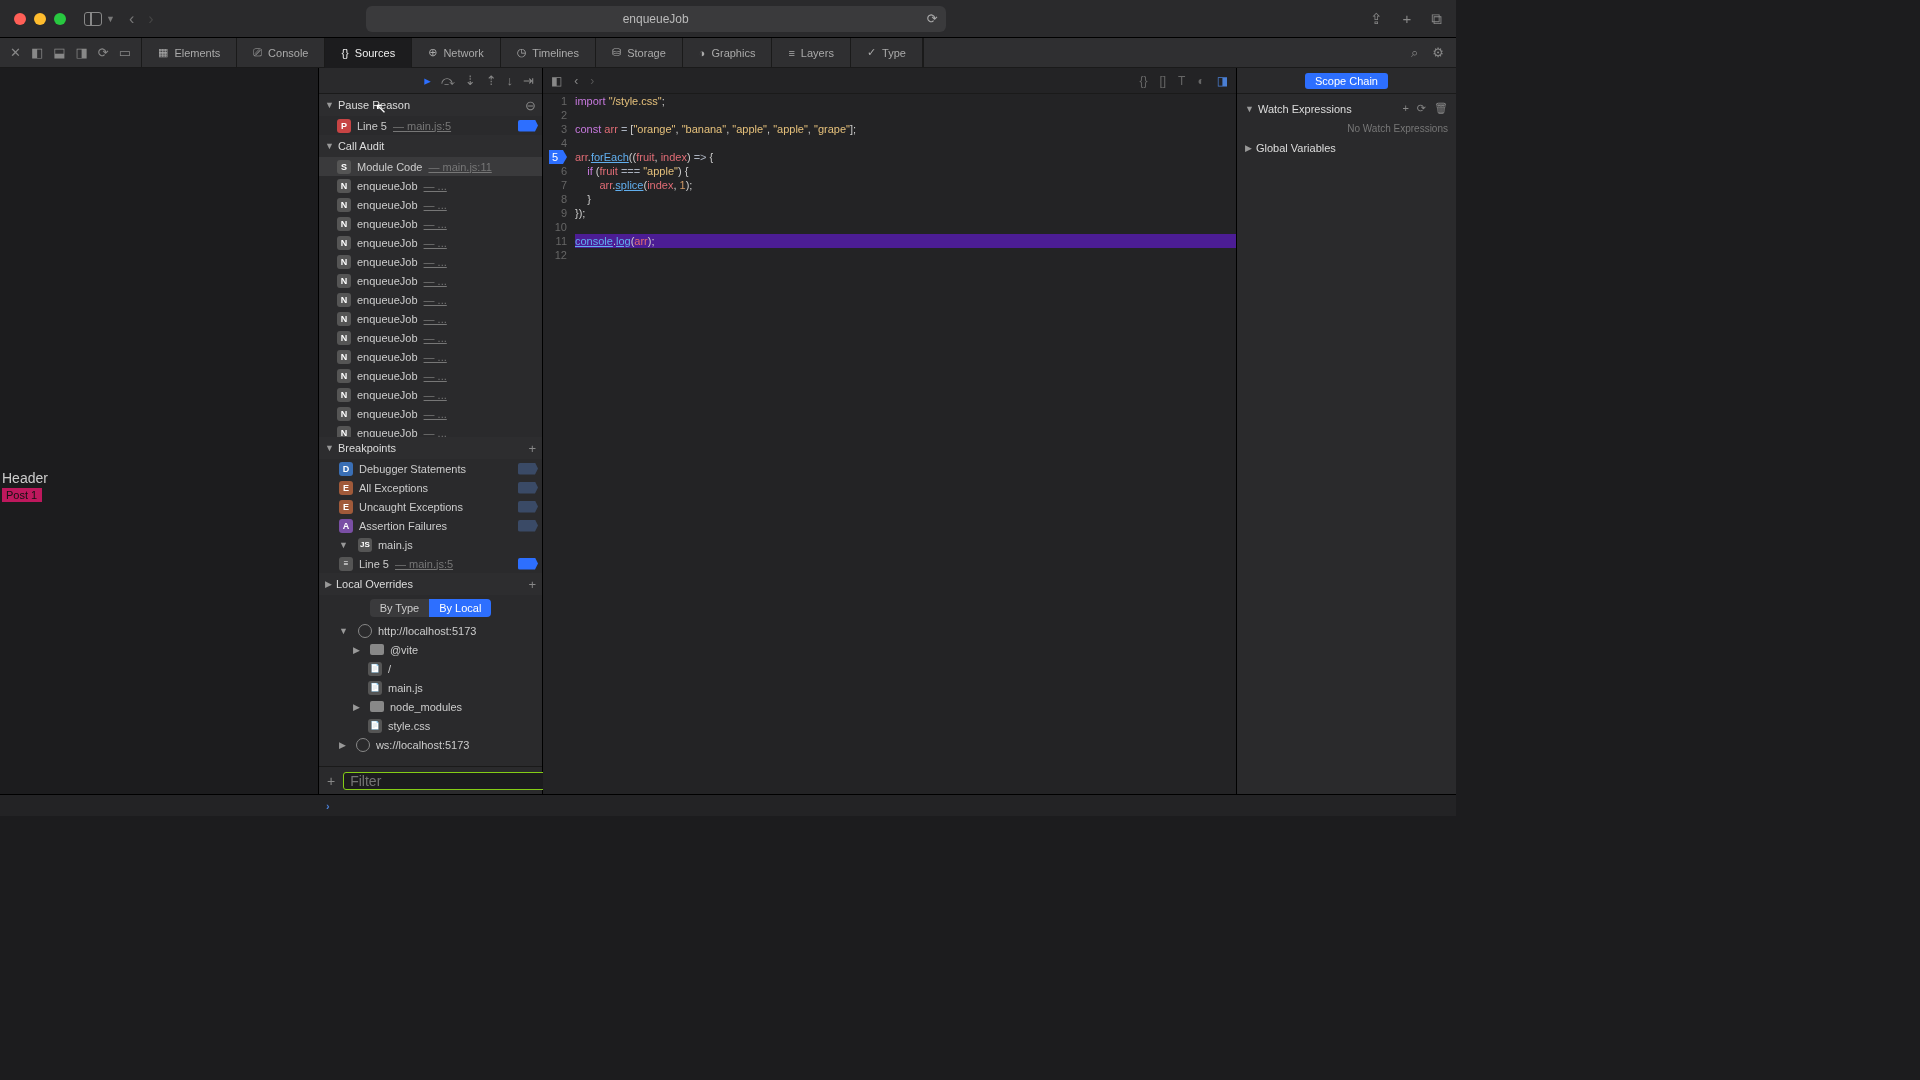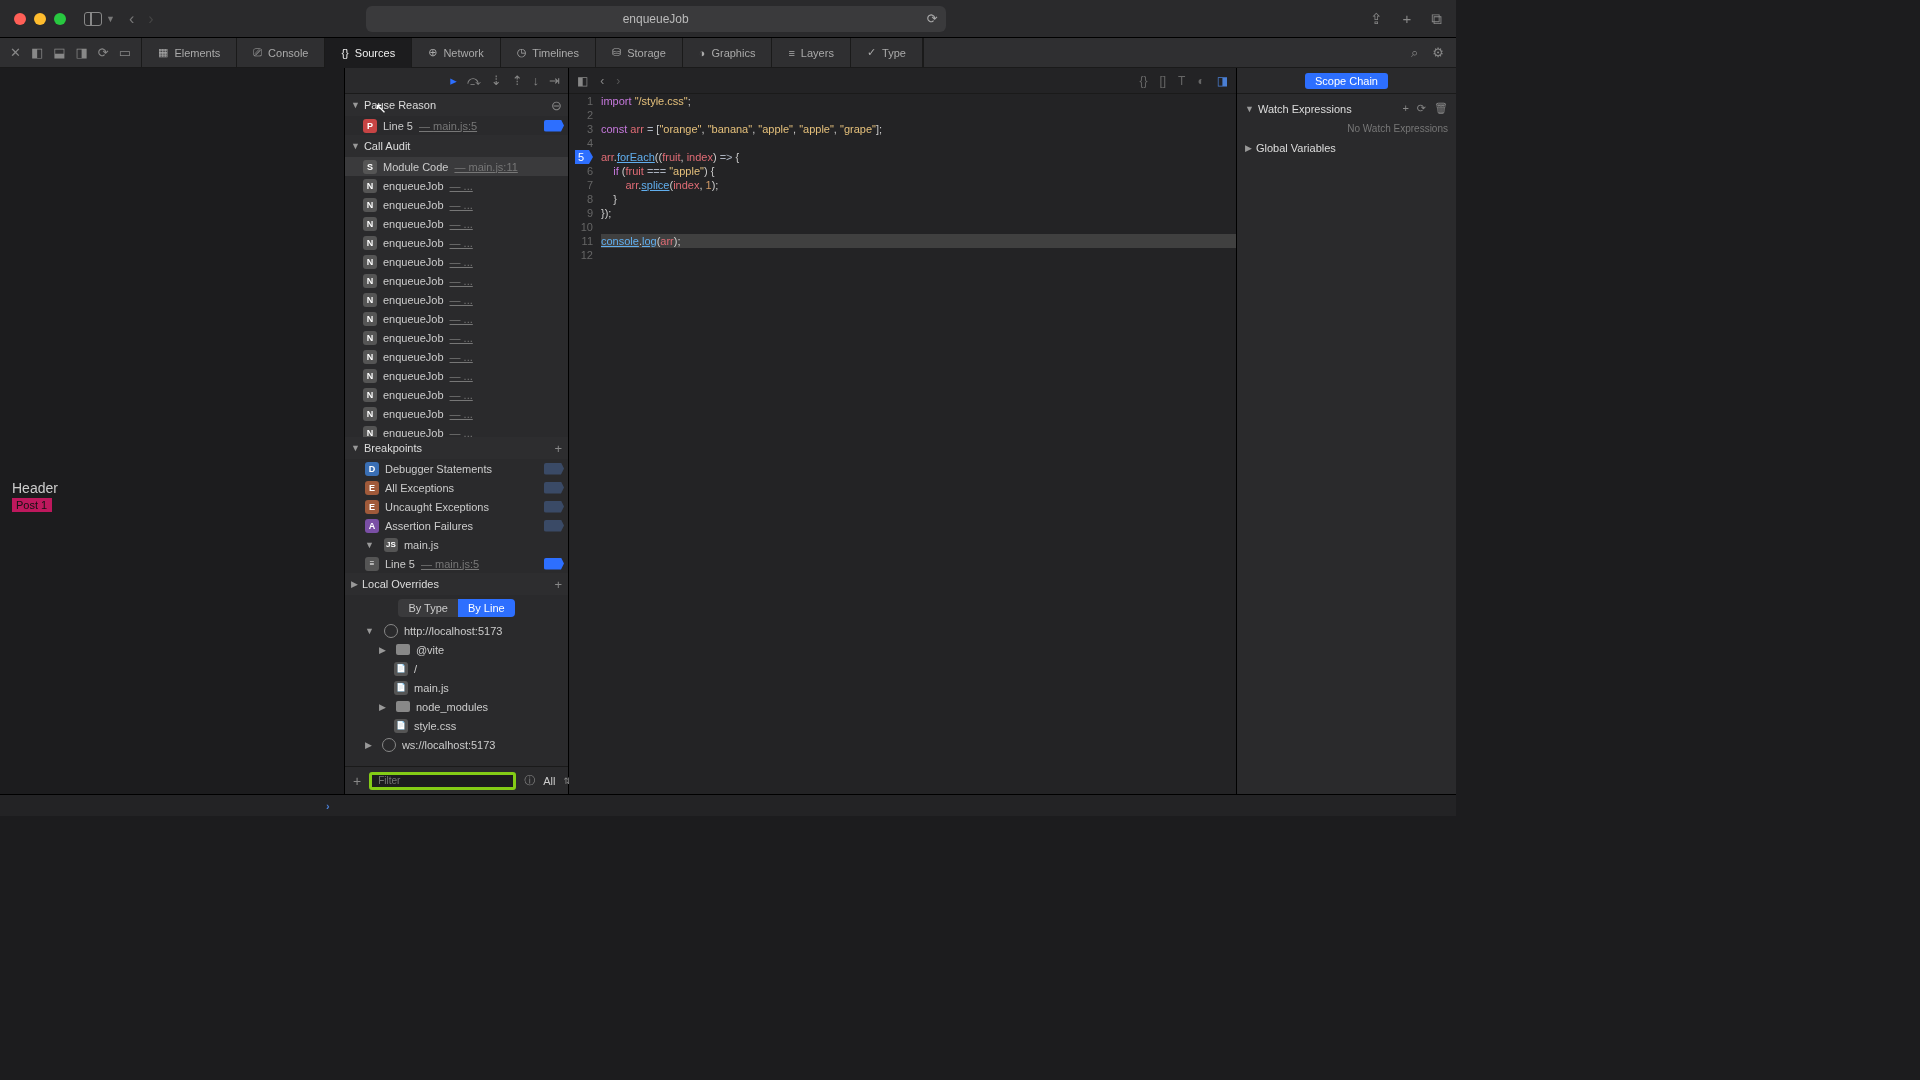--- a/index.html
+++ b/index.html
@@ -26,21 +26,21 @@
 .dt-tab { padding: 0 16px; height: 30px; display: flex; align-items: center; gap: 6px; border-left: 1px solid #1a1a1a; cursor: default; }
 .dt-tab.active { background: #1c1c1e; color: #eee; }
 .dt-spacer { flex: 1; border-left: 1px solid #1a1a1a; height: 30px; }
 .dt-tab.last { border-right: 1px solid #1a1a1a; }
 .dt-icons-right { display: flex; gap: 14px; padding: 0 12px; color: #888; font-size: 13px; }
 
 
 .workspace { display: flex; height: calc(100% - 68px - 22px); }
 
 
-.page { width: 344px; background: #1c1c1e; padding: 12px; }
+.page { width: 318px; background: #1c1c1e; padding: 2px; }
 .page-header { color: #ccc; font-size: 14px; font-weight: 500; margin-top: 400px; }
 .page-post { background: #be185d; color: #111; padding: 1px 4px; width: 40px; font-size: 11px; margin-top: 2px; }
 
 
 .debugger { flex: 1; display: flex; background: #232325; border-left: 1px solid #000; }
 .dbg-left { width: 224px; border-right: 1px solid #000; display: flex; flex-direction: column; background: #2a2a2c; }
 .dbg-toolbar { height: 26px; display: flex; align-items: center; gap: 10px; padding: 0 8px; border-bottom: 1px solid #1a1a1a; }
 .dbg-toolbar .sp { flex: 1; }
 .dbg-btn { color: #888; font-size: 13px; }
 .dbg-btn.continue { color: #2d6fff; }
@@ -76,33 +76,33 @@
 .seg:first-child { border-radius: 4px 0 0 4px; }
 .seg:last-child { border-radius: 0 4px 4px 0; }
 .seg.active { background: #2d6fff; color: #fff; }
 
 .tree .row { padding-left: 20px; }
 .tree .row.d1 { padding-left: 34px; }
 .folder-icon { width: 14px; height: 11px; background: #888; border-radius: 2px; }
 .globe-icon { width: 14px; height: 14px; border: 1.5px solid #888; border-radius: 50%; }
 
 .filter-bar { height: 28px; display: flex; align-items: center; padding: 0 8px; gap: 8px; border-top: 1px solid #1a1a1a; margin-top: auto; }
-.filter-input { flex: 1; background: #1c1c1e; border: 3px solid #84cc16; border-radius: 3px; height: 18px; color: #888; padding: 0 3px 0 6px; font-size: 10px; }
+.filter-input { flex: 1; background: #1c1c1e; border: 1px solid #84cc16; border-radius: 3px; height: 18px; color: #888; padding: 0 24px 0 6px; font-size: 14px; }
 
 
 .editor { flex: 1; display: flex; flex-direction: column; background: #232325; }
 .ed-toolbar { height: 26px; display: flex; align-items: center; padding: 0 8px; gap: 12px; border-bottom: 1px solid #1a1a1a; color: #888; font-size: 12px; }
 .ed-toolbar .sp { flex: 1; }
 .code { flex: 1; font-family: Menlo, monospace; font-size: 11px; line-height: 14px; position: relative; }
 .gutter { position: absolute; left: 0; top: 0; width: 28px; text-align: right; color: #666; padding-right: 4px; }
 .gutter div { height: 14px; }
 .codelines { position: absolute; left: 32px; top: 0; right: 0; white-space: pre; }
 .codelines div { height: 14px; }
 .hl-exec { background: #2d6fff; display: inline-block; min-width: 18px; text-align: center; color: #fff; border-radius: 0 2px 2px 0; clip-path: polygon(0 0,calc(100% - 4px) 0,100% 50%,calc(100% - 4px) 100%,0 100%); padding-right: 6px; }
-.line-hl { background: #404040; }
+.line-hl { background: #4c1d95; }
 .kw { color: #c678dd; }
 .str { color: #e5c07b; }
 .num { color: #d19a66; }
 .fn { color: #61afef; text-decoration: underline; }
 .var { color: #e06c75; }
 .op { color: #abb2bf; }
 
 
 .rightpanel { width: 220px; background: #2a2a2c; border-left: 1px solid #000; display: flex; flex-direction: column; }
 .rp-tabs { height: 26px; display: flex; align-items: center; justify-content: center; border-bottom: 1px solid #1a1a1a; }
@@ -349,21 +349,21 @@
         </div>
 
       <div class="section-hdr">
         <span class="disclose">▶</span>
         <span>Local Overrides</span>
         <span class="rt">+</span>
       </div>
 
       <div class="segmented">
         <div class="seg">By Type</div>
-        <div class="seg active">By Line</div>
+        <div class="seg active">By Local</div>
       </div>
 
       <div class="tree" id="sources-tree">
           <div class="row">
             <span class="disclose">▼</span>
             <span class="globe-icon"></span>
             <span>http://localhost:5173</span>
           </div>
           <div class="row d1">
             <span class="disclose">▶</span>

